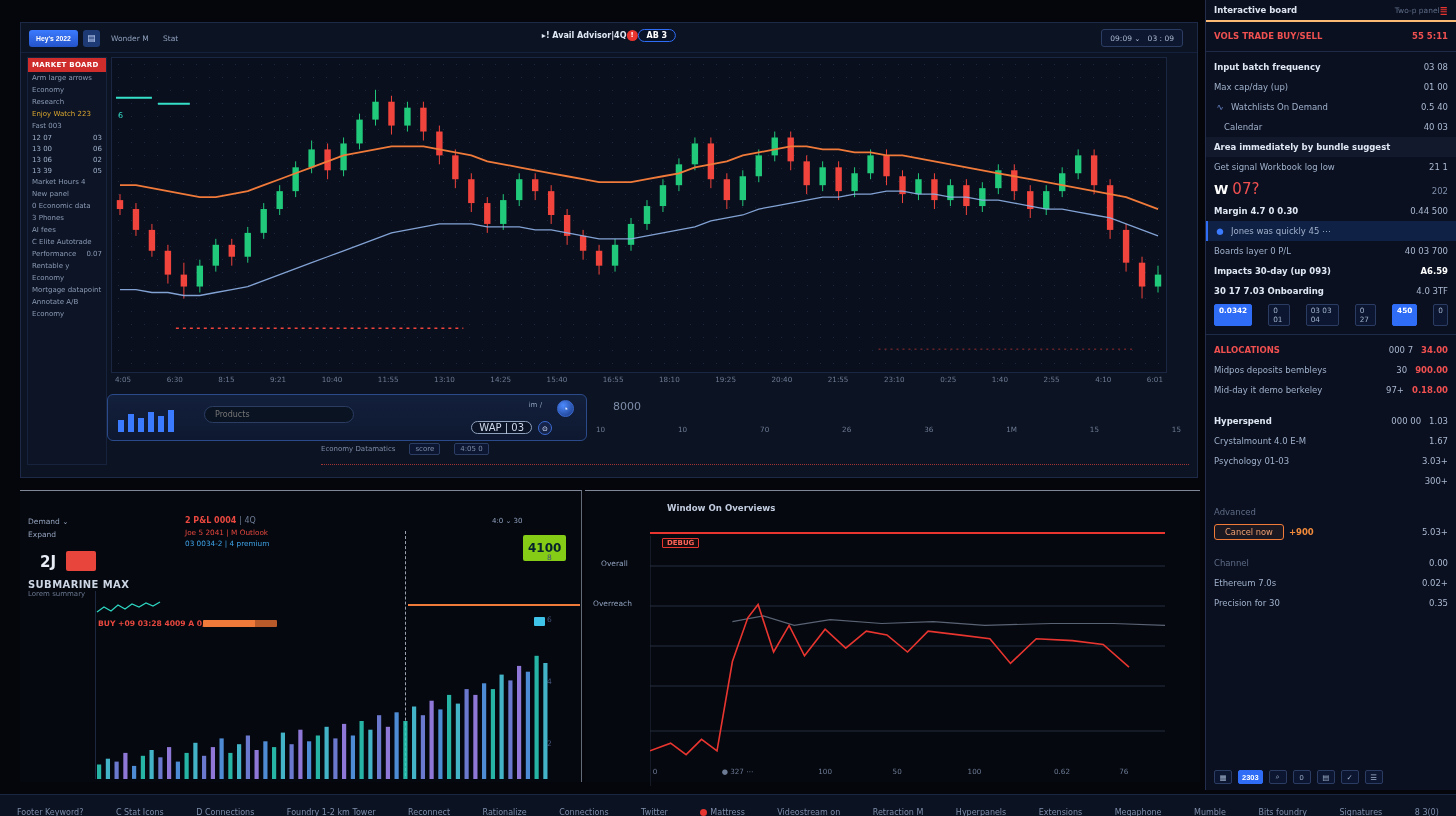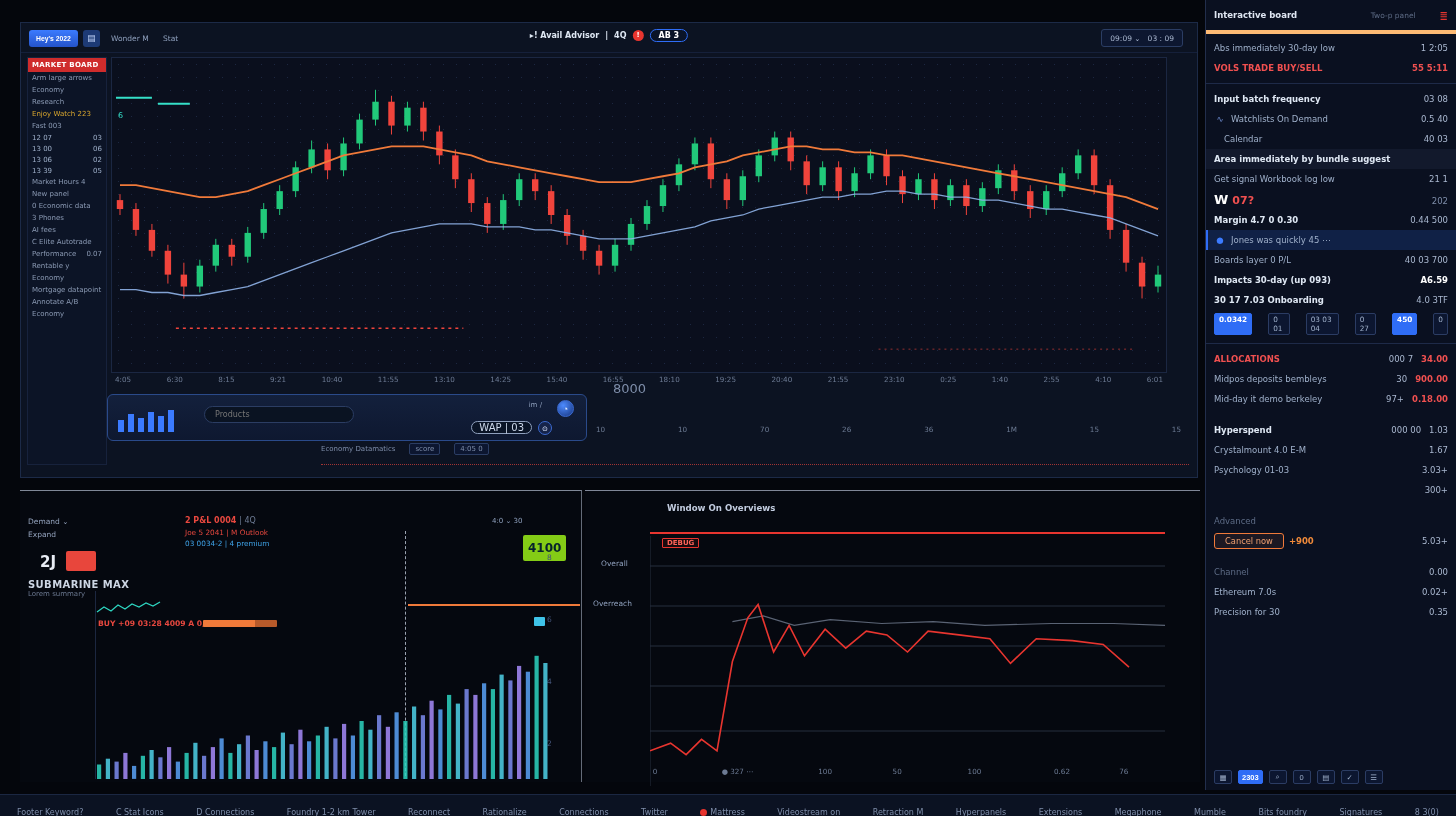--- a/index.html
+++ b/index.html
@@ -18,21 +18,21 @@
 
 #workspace{left:20px;top:22px;width:1178px;height:456px;background:#0c1322;border:1px solid #1c2a47}
 #chart-toolbar{position:absolute;left:0;top:0;width:100%;height:30px;border-bottom:1px solid #15203a;
  font-size:7.5px;color:#8fa0bd}
 .btn-primary{position:absolute;left:8px;top:7px;height:17px;padding:0 7px;background:linear-gradient(#3b7bff,#2453c9);
  color:#fff;font-weight:bold;font-size:6.8px;border:0;border-radius:3px;display:flex;align-items:center}
 .btn-icon{position:absolute;left:62px;top:7px;width:17px;height:17px;background:#1d3a75;color:#bcd0f5;border:0;
  border-radius:3px;font-size:9px;line-height:17px;text-align:center}
 #tb-label1{position:absolute;left:90px;top:11px}
 #tb-label2{position:absolute;left:142px;top:11px}
-#tb-center{position:absolute;left:50%;top:6px;transform:translateX(-50%);display:flex;align-items:center;gap:6px;
+#tb-center{position:absolute;left:50%;top:6px;transform:translateX(-50%);display:flex;align-items:center;
  font-size:8px;font-weight:bold;color:#dfe8f4}
 .alert-circle{width:11px;height:11px;border-radius:50%;background:#e8352f;color:#fff;font-size:7px;font-weight:bold;
  text-align:center;line-height:11px}
 .ab-pill{border:1px solid #2f6df6;border-radius:8px;padding:1px 8px;background:#0a1428;color:#fff;font-size:8px}
 #tb-session{position:absolute;right:14px;top:6px;height:18px;border:1px solid #2b3d63;border-radius:3px;
  display:flex;align-items:center;gap:7px;padding:0 8px;font-size:7.5px;color:#aab8d0;background:#0d1730}
 
 
 #watchlist{position:absolute;left:6px;top:34px;width:80px;height:408px;background:#0c1426;border:1px solid #17223c;
  font-size:7px;overflow:hidden}
@@ -57,21 +57,21 @@
 #vol-search{position:absolute;left:96px;top:11px;width:150px;height:17px;border:1px solid #2b3d63;border-radius:9px;
  background:#0a1322;color:#7e8da9;font-size:8px;padding:0 10px;font-family:inherit}
 #vol-mini{position:absolute;right:44px;top:6px;font-size:7px;color:#8fa0bd}
 .circle-btn{position:absolute;width:17px;height:17px;border-radius:50%;background:radial-gradient(circle at 35% 30%,#4d8bff,#16347e);
  border:1px solid #3b6ad1;color:#dce7ff;font-size:9px;line-height:16px;text-align:center}
 #vol-circle1{right:12px;top:5px}
 #vol-circle2{right:34px;bottom:5px;width:14px;height:14px;font-size:7px;line-height:13px;background:#16244a}
 #vol-pill{position:absolute;right:54px;bottom:6px;border:1px solid #8fa0bd;border-radius:8px;padding:0 7px;
  font-size:10px;color:#cdd8ea;background:#0a1426}
 
-#indicator-left{position:absolute;left:592px;top:358px;font-size:13px;color:#7e8da9}
+#indicator-left{position:absolute;left:592px;top:377px;font-size:11px;color:#7e8da9}
 #indicator-axis{position:absolute;left:575px;top:402px;width:585px;display:flex;justify-content:space-between;
  font-size:7.2px;color:#6d7b94}
 #sub-row{position:absolute;left:300px;top:420px;display:flex;align-items:center;gap:14px;font-size:7px;color:#7e8da9}
 .mini-pill{border:1px solid #2b3d63;border-radius:2px;padding:1px 5px;background:#0c1630}
 #red-dotted{position:absolute;left:300px;top:441px;width:868px;border-top:1px dotted #a23434}
 
 
 #bl-panel{left:20px;top:490px;width:562px;height:292px;background:#05080f;
  border-top:1px solid rgba(195,205,225,.65);border-right:1px solid rgba(195,205,225,.5)}
 #bl-panel .tab{font-size:7.5px;color:#93a2bc}
@@ -106,21 +106,21 @@
 #bm-badge{position:absolute;left:77px;top:47px;border:1px solid #e8352f;color:#ff6459;background:#180b0e;
  font-size:7px;font-weight:bold;padding:0 4px;border-radius:1px}
 #bm-ylab0{position:absolute;left:16px;top:68px;font-size:7.5px;color:#8fa0bd}
 #bm-ylab1{position:absolute;left:8px;top:108px;font-size:7.5px;color:#8fa0bd}
 #bm-svg{position:absolute;left:65px;top:45px;width:515px;height:260px}
 #bm-xlabels{position:absolute;left:65px;top:276px;width:515px;height:12px;font-size:7.2px;color:#6d7b94}
 #bm-xlabels span{position:absolute;transform:translateX(-50%);white-space:nowrap}
 
 
 #sidebar{left:1205px;top:0;width:251px;height:790px;background:#0a1020;border-left:1px solid #222e4c;font-size:8.5px}
-#sb-header{display:flex;align-items:center;gap:24px;height:34px;padding:0 8px;border-bottom:4px solid #fdba74}
+#sb-header{display:flex;align-items:center;gap:0;height:22px;padding:0 8px;border-bottom:2px solid #fdba74}
 #sb-header .t{font-weight:bold;color:#dfe6f2;font-size:8.5px}
 #sb-header .s{color:#5d6b85;font-size:7.5px;margin-left:auto}
 #sb-header .ri{color:#e8352f;font-size:10px;font-weight:bold}
 #sb-rows{padding:4px 0 0 0}
 .sb-row{display:flex;align-items:center;gap:5px;min-height:20px;padding:0 8px;color:#9fb0ca}
 .sb-row.hl-soft{background:rgba(120,140,190,.08)}
 .sb-row.hl-blue{background:rgba(47,109,246,.18);box-shadow:inset 2px 0 0 #2f6df6}
 .sb-label{flex:1;white-space:nowrap;overflow:hidden;text-overflow:ellipsis}
 .sb-label.b{color:#dfe8f4;font-weight:bold}
 .sb-label.red{color:#f05050}
@@ -129,21 +129,21 @@
 .sb-right{display:flex;gap:8px;white-space:nowrap}
 .v1,.v2{color:#aab8d0}
 .v1.red,.v2.red{color:#f05050;font-weight:bold}
 .v1.w{color:#fff;font-weight:bold}
 .sb-ic{width:12px;text-align:center;color:#6d8bd1}
 .sb-ic.dot{color:#3b7bff}
 .sb-div{border-top:1px solid #1e2a48;margin:5px 0}
 .sb-gap{height:11px}
 .sb-big{display:flex;align-items:baseline;gap:4px;padding:3px 8px}
 .big-w{font-size:13px;font-weight:bold;color:#fff}
-.big-r{font-size:11px;font-weight:bold;color:#f05050}
+.big-r{font-size:15px;font-weight:normal;color:#f05050}
 .big-v{margin-left:auto;color:#7e8da9}
 .sb-pills{display:flex;gap:16px;padding:3px 8px;flex-wrap:nowrap}
 .pill{border:1px solid #2b3c63;border-radius:2px;padding:1px 4px;font-size:7.3px;color:#9fb0ca;background:#0c1630}
 .pill.blue{background:#2f6df6;border-color:#2f6df6;color:#fff;font-weight:bold}
 .cancel-btn{border:1px solid #f07a3a;background:rgba(240,122,58,.08);color:#f0a070;border-radius:3px;
  font-size:8.3px;padding:2px 10px;font-family:inherit}
 .orange{color:#f08a3a;font-weight:bold}
 #sb-toolbar{position:absolute;bottom:6px;left:8px;right:8px;display:flex;gap:6px;align-items:center}
 .tb-chip{min-width:18px;height:14px;border:1px solid #2b3c63;border-radius:2px;background:#0c1630;color:#9fb0ca;
  font-size:7.5px;display:flex;align-items:center;justify-content:center;padding:0 3px}
@@ -574,36 +574,36 @@
   </section>
 
   <aside id="sidebar" class="abs">
     <div id="sb-header">
       <span class="t">Interactive board</span>
       <span class="s">Two-p panel</span>
       <span class="ri">≣</span>
     </div>
     <div id="sb-rows">
         <div class="sb-row">
-          <span class="sb-label">Abs immediately 30-day low</span>
-          <span class="sb-right">
-            <span class="v1">1  2:05</span>
-          </span>
-        </div>
-        <div class="sb-row">
           <span class="sb-label red b">VOLS TRADE BUY/SELL</span>
           <span class="sb-right">
             <span class="v1 red">55  5:11</span>
           </span>
         </div>
         <div class="sb-div"></div>
         <div class="sb-row">
           <span class="sb-label b">Input batch frequency</span>
           <span class="sb-right">
             <span class="v1">03 08</span>
+          </span>
+        </div>
+        <div class="sb-row">
+          <span class="sb-label">Max cap/day (up)</span>
+          <span class="sb-right">
+            <span class="v1">01 00</span>
           </span>
         </div>
         <div class="sb-row">
           <span class="sb-ic wave">∿</span>
           <span class="sb-label">Watchlists On Demand</span>
           <span class="sb-right">
             <span class="v1">0.5 40</span>
           </span>
         </div>
         <div class="sb-row">

